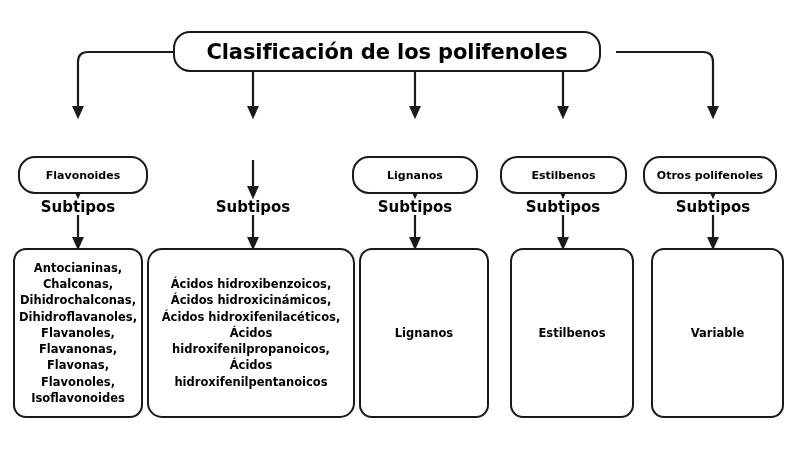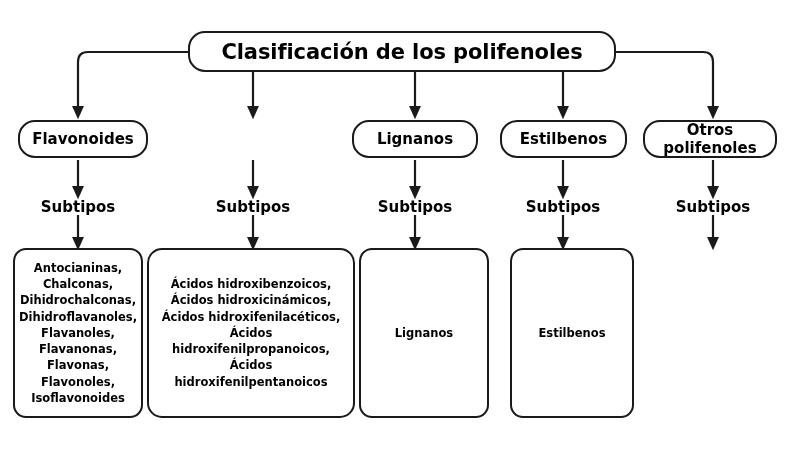--- a/index.html
+++ b/index.html
@@ -35,21 +35,22 @@
     color: #000000;
     font-weight: bold;
   }
   .title-node {
     border-radius: 17px;
     font-size: 21px;
     letter-spacing: -0.1px;
   }
   .category-node {
     border-radius: 17px;
-    font-size: 15px;
+    font-size: 11px;
+    margin-top: 36px;
   }
   .detail-node {
     border-radius: 13px;
     font-size: 11.5px;
     line-height: 1.42;
     padding: 6px 12px;
   }
   .detail-node .detail-text {
     display: block;
     white-space: pre-line;
@@ -91,21 +92,21 @@
     <path d="M563,160 L563,192" fill="none" stroke="#1a1a1a" stroke-width="2.2" marker-end="url(#arrowhead)"></path>
     <path d="M713,160 L713,192" fill="none" stroke="#1a1a1a" stroke-width="2.2" marker-end="url(#arrowhead)"></path>
 
     <path d="M78,215 L78,243" fill="none" stroke="#1a1a1a" stroke-width="2.2" marker-end="url(#arrowhead)"></path>
     <path d="M253,215 L253,243" fill="none" stroke="#1a1a1a" stroke-width="2.2" marker-end="url(#arrowhead)"></path>
     <path d="M415,215 L415,243" fill="none" stroke="#1a1a1a" stroke-width="2.2" marker-end="url(#arrowhead)"></path>
     <path d="M563,215 L563,243" fill="none" stroke="#1a1a1a" stroke-width="2.2" marker-end="url(#arrowhead)"></path>
     <path d="M713,215 L713,243" fill="none" stroke="#1a1a1a" stroke-width="2.2" marker-end="url(#arrowhead)"></path>
   </svg>
 
-  <div class="node title-node" style="left:188px; top:31px; width:428px; height:41px;">
+  <div class="node title-node" style="left:173px; top:31px; width:428px; height:41px;">
     <span>Clasificación de los polifenoles</span>
   </div>
 
   <div class="node category-node" style="left:18px; top:120px; width:130px; height:38px;">
     <span>Flavonoides</span>
   </div>
   <div class="node category-node" style="left:352px; top:120px; width:126px; height:38px;">
     <span>Lignanos</span>
   </div>
   <div class="node category-node" style="left:500px; top:120px; width:127px; height:38px;">
@@ -138,14 +139,17 @@
 Ácidos hidroxifenilacéticos,
 Ácidos hidroxifenilpropanoicos,
 Ácidos hidroxifenilpentanoicos</span>
   </div>
   <div class="node detail-node" style="left:359px; top:248px; width:130px; height:170px;">
     <span class="detail-text">Lignanos</span>
   </div>
   <div class="node detail-node" style="left:510px; top:248px; width:124px; height:170px;">
     <span class="detail-text">Estilbenos</span>
   </div>
+  <div class="node detail-node" style="left:651px; top:248px; width:133px; height:170px;">
+    <span class="detail-text">Variable</span>
+  </div>
 
 </div>
 
 </body></html>

